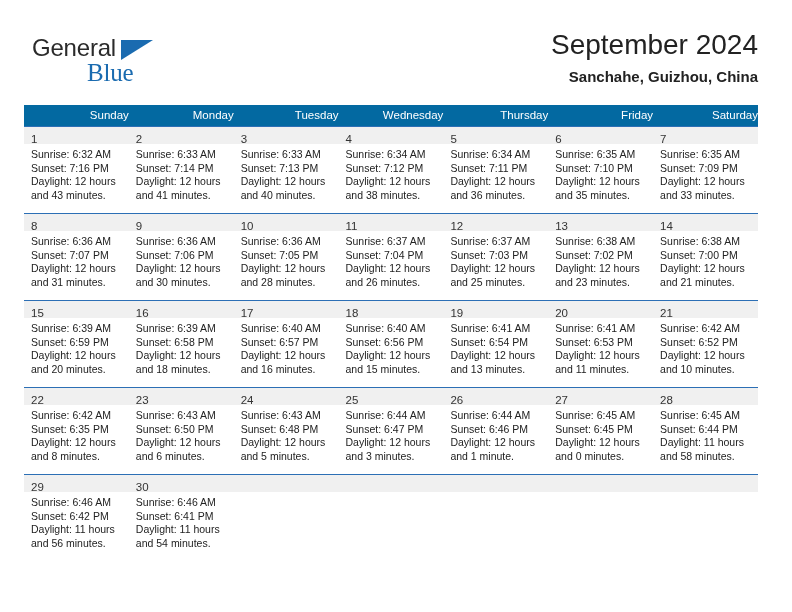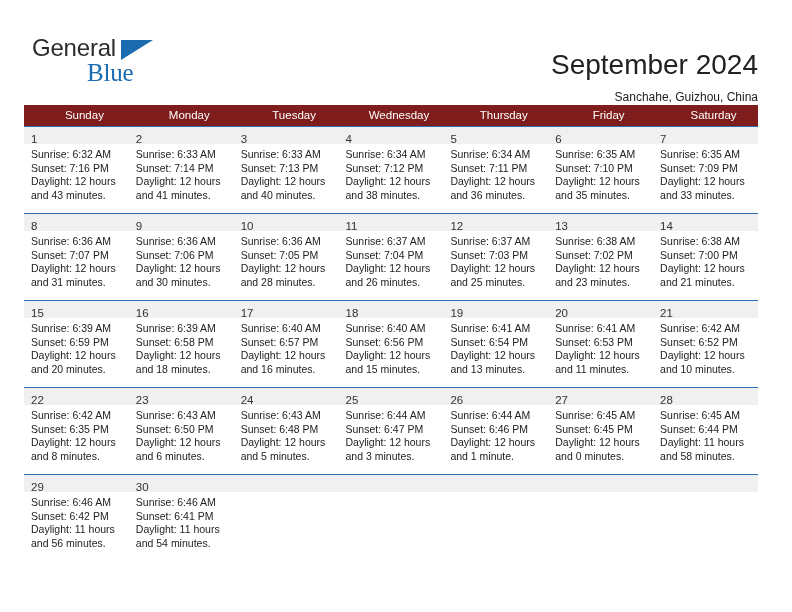--- a/index.html
+++ b/index.html
@@ -61,56 +61,56 @@
     font-size: 25px;
     letter-spacing: -0.2px;
     color: #1a6bb0;
     font-family: Liberation Serif, serif;
   }
   .title-block {
     position: absolute;
     right: 0;
     top: 0;
     text-align: right;
-    margin-top: 20px;
   }
   .cal-title {
     font-size: 28px;
     color: #222222;
     line-height: 34px;
     white-space: nowrap;
   }
   .cal-subtitle {
-    font-size: 12px;
+    font-size: 15px;
     color: #222222;
     line-height: 22px;
     margin-top: 4px;
     white-space: nowrap;
+    font-weight: bold;
   }
 
   
   .calendar {
     position: absolute;
     left: 24px;
     top: 105px;
     width: 734px;
   }
   table.cal {
     border-collapse: collapse;
     table-layout: fixed;
     width: 734px;
   }
   table.cal col { width: 104.857px; }
 
   thead th {
-    background: #7f1d1d;
+    background: #0369a1;
     color: #ffffff;
     font-size: 11.5px;
     font-weight: normal;
-    text-align: center;
+    text-align: right;
     padding: 4px 0 5px 16px;
     height: 11px;
     border: none;
   }
 
   tbody tr.week {
     height: 87px;
   }
   tbody td.day {
     vertical-align: top;

